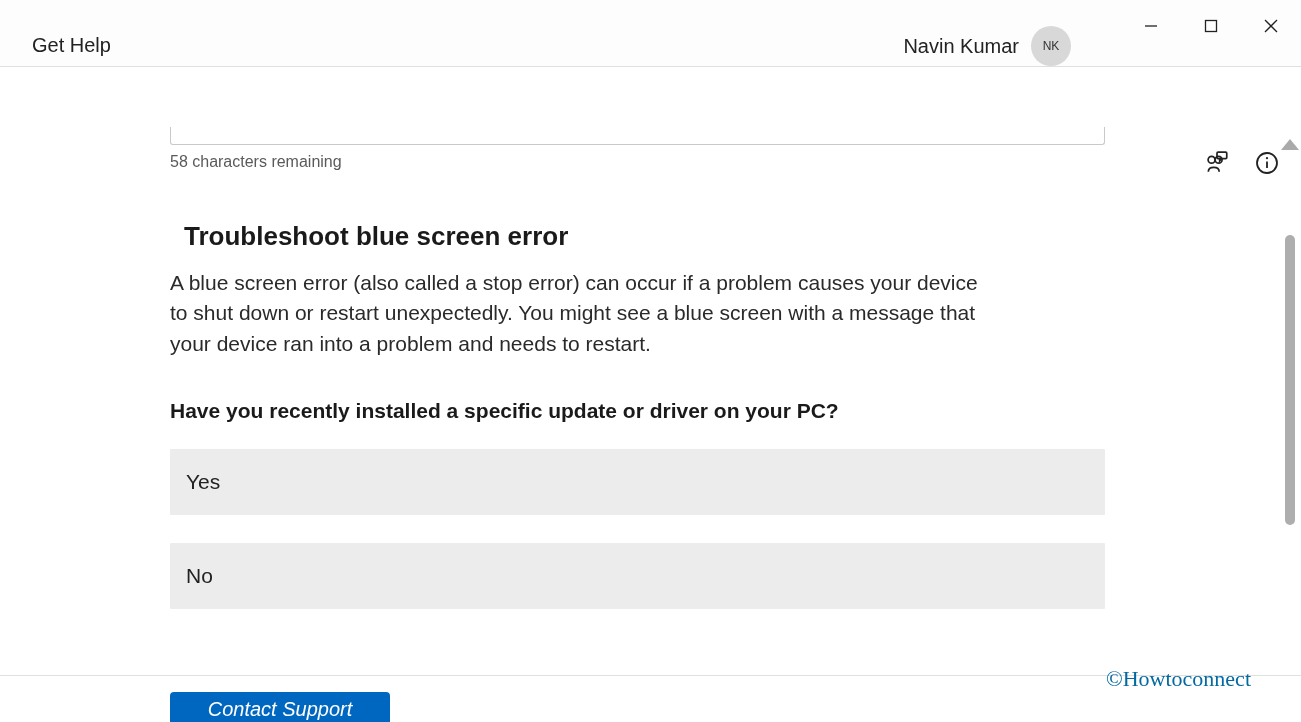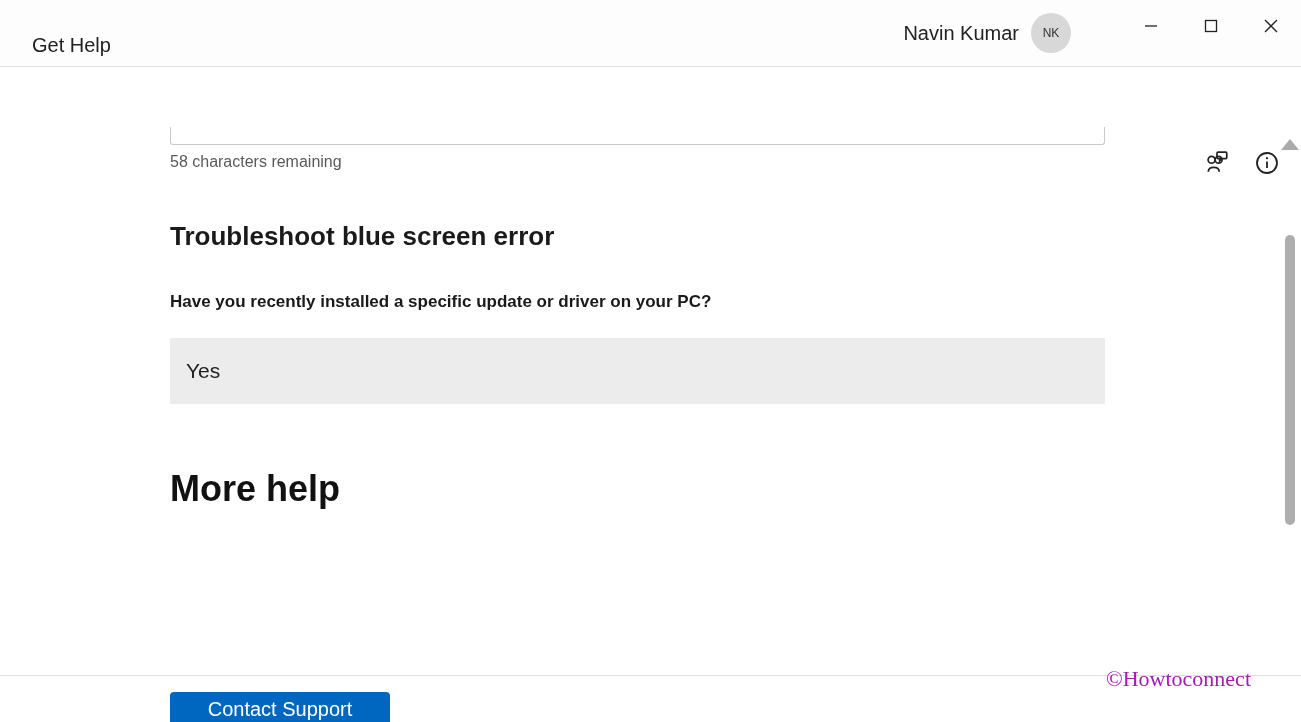--- a/index.html
+++ b/index.html
@@ -13,21 +13,21 @@
     border-bottom: 1px solid #e0e0e0;
     background: #fdfdfd;
   }
   .titlebar-left {
     font-size: 20px;
     color: #222;
     margin-top: 24px;
   }
   .titlebar-right {
     display: flex;
-    align-items: center;
+    align-items: flex-end;
     height: 100%;
   }
   .user-block {
     display: flex;
     align-items: center;
     gap: 12px;
     margin-right: 50px;
   }
   .user-name {
     font-size: 20px;
@@ -108,31 +108,32 @@
   .char-remain {
     margin-top: 8px;
     font-size: 16px;
     color: #5a5a5a;
   }
   .section-title {
     margin-top: 50px;
     font-size: 26px;
     font-weight: 600;
     color: #1a1a1a;
+    margin-left: 14px;
   }
   .section-desc {
     margin-top: 16px;
     font-size: 21px;
     line-height: 1.45;
     color: #2a2a2a;
     max-width: 830px;
   }
   .question {
     margin-top: 40px;
-    font-size: 17px;
+    font-size: 21px;
     font-weight: 600;
     color: #1a1a1a;
   }
   .option {
     margin-top: 26px;
     background: #ececec;
     padding: 21px 16px;
     font-size: 21px;
     color: #222;
     cursor: pointer;
@@ -160,27 +161,28 @@
     width: 220px;
     background: #0067c0;
     color: #fff;
     font-size: 20px;
     display: flex;
     align-items: flex-start;
     justify-content: center;
     border-radius: 4px 4px 0 0;
     padding-top: 6px;
     cursor: pointer;
+    font-style: italic;
   }
   .watermark {
     position: absolute;
     right: 50px;
     bottom: 30px;
     font-size: 22px;
-    color: #a21caf;
+    color: #0369a1;
     font-family: Georgia, serif;
   }
 </style>
 </head>
 <body>
 
 <div class="titlebar">
   <div class="titlebar-left">Get Help</div>
   <div class="titlebar-right">
     <div class="user-block">
@@ -230,24 +232,26 @@
   </div>
 
   <div class="scroll-arrow"></div>
   <div class="scroll-thumb"></div>
 
   <div class="content">
     <div class="input-box"></div>
     <div class="char-remain">58 characters remaining</div>
 
     <div class="section-title">Troubleshoot blue screen error</div>
+    <div class="section-desc">A blue screen error (also called a stop error) can occur if a problem causes your device to shut down or restart unexpectedly. You might see a blue screen with a message that your device ran into a problem and needs to restart.</div>
 
     <div class="question">Have you recently installed a specific update or driver on your PC?</div>
 
     <div class="option">Yes</div>
+    <div class="option">No</div>
 
     <div class="more-help">More help</div>
   </div>
 
   <div class="footer-bar"></div>
   <div class="contact-btn">Contact Support</div>
   <div class="watermark">©Howtoconnect</div>
 </div>
 
 </body></html>

